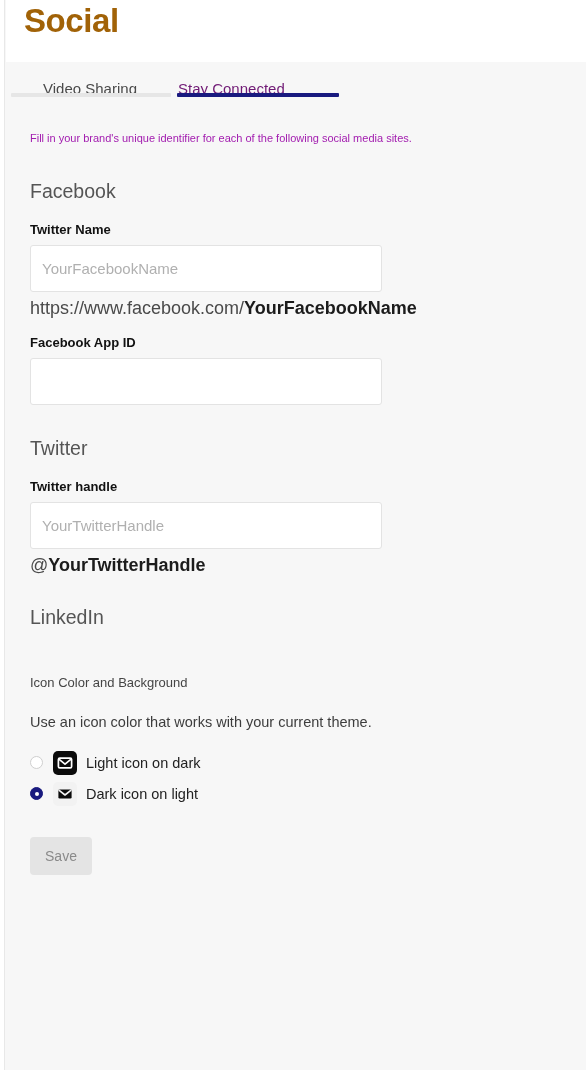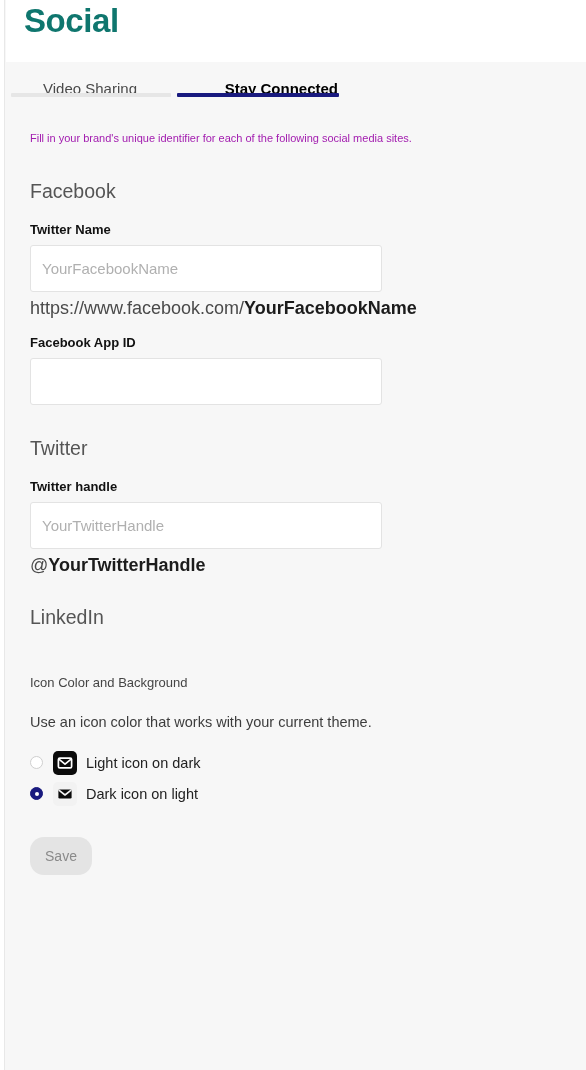--- a/index.html
+++ b/index.html
@@ -36,21 +36,21 @@
   .header {
     background: #ffffff;
     height: 62px;
     padding: 0 0 0 18px;
     display: flex;
     align-items: flex-start;
   }
   .page-title {
     font-size: 33px;
     font-weight: bold;
-    color: #0f766e;
+    color: #a16207;
     letter-spacing: -0.4px;
     margin: 0;
     padding-top: 0px;
     line-height: 42px;
   }
   
   .tabbar {
     position: relative;
     height: 44px;
     background: #f7f7f7;
@@ -67,23 +67,23 @@
     color: #4a4a4a;
     padding: 18px 0 0 0;
     cursor: pointer;
     white-space: nowrap;
   }
   .tab-inner { display: block; }
   .tab.video { margin-left: 22px; width: 124px; text-align: center; }
   .tab.stay {
     margin-left: 26px;
     width: 160px;
-    text-align: right;
-    font-weight: bold;
-    color: #000000;
+    text-align: left;
+    font-weight: normal;
+    color: #701a75;
   }
   .tab .underline {
     position: absolute;
     left: 0;
     right: 0;
     bottom: 0px;
     height: 4px;
     border-radius: 1px;
   }
   .tab.video .underline {
@@ -208,21 +208,21 @@
     color: #222222;
     line-height: 20px;
   }
   
   .save-wrap { margin: 28px 0 0 6px; }
   .save-button {
     width: 62px;
     height: 38px;
     background: #e4e4e4;
     border: none;
-    border-radius: 14px;
+    border-radius: 4px;
     color: #8a8a8a;
     font-family: "Liberation Sans", sans-serif;
     font-size: 14px;
     cursor: default;
   }
 </style>
 </head>
 <body>
 
 <div class="left-rail"></div>

